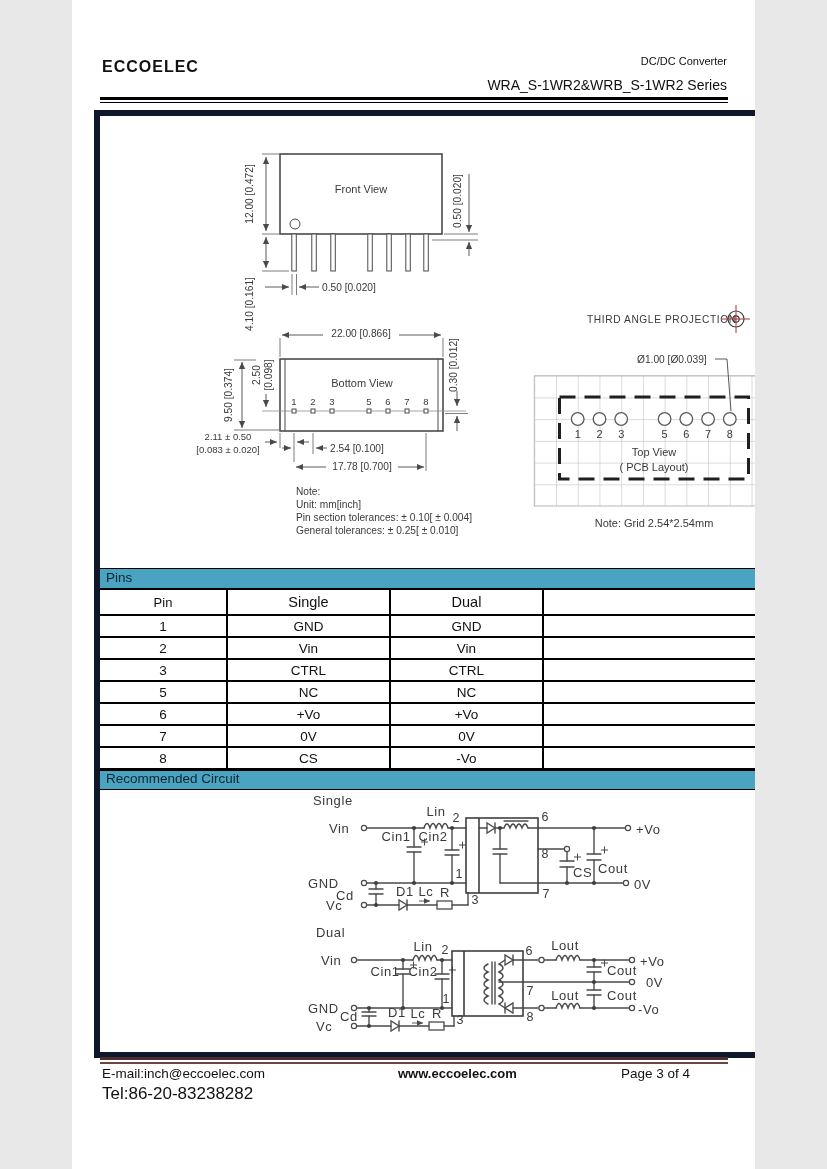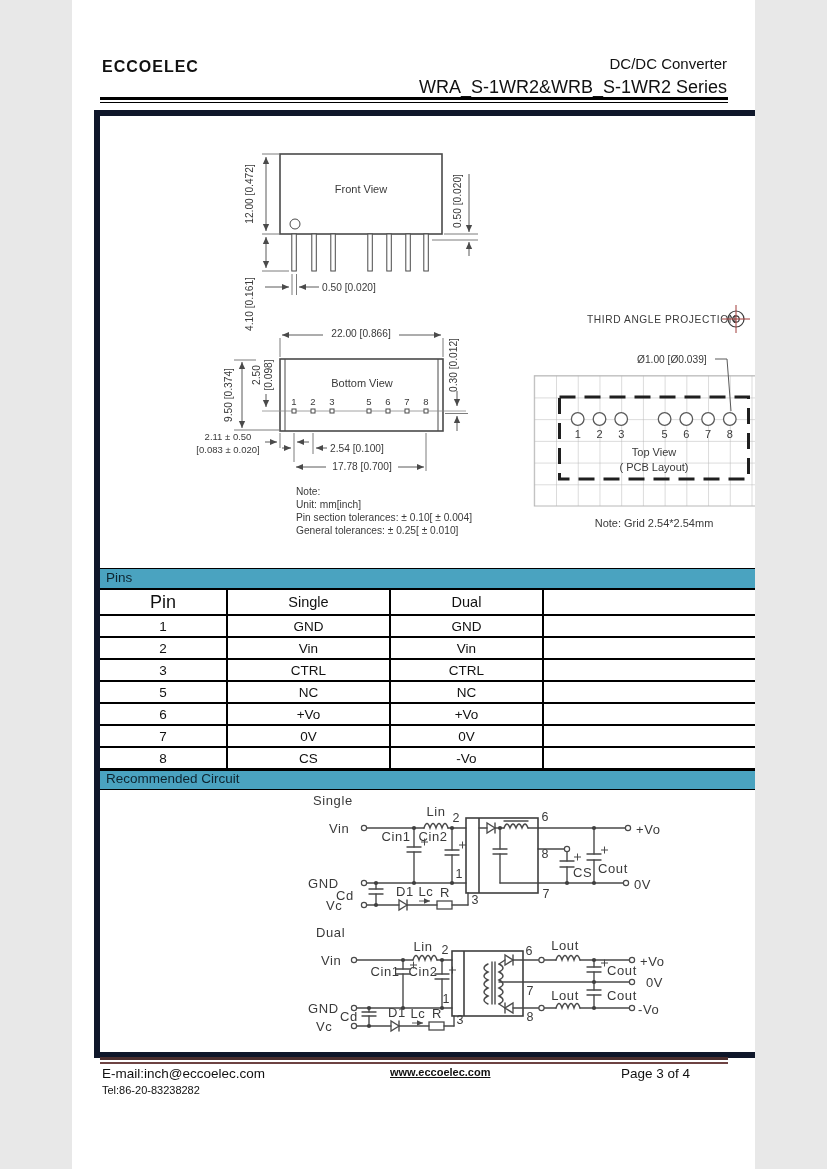--- a/index.html
+++ b/index.html
@@ -1,21 +1,21 @@
 <!DOCTYPE html>
 <html><head>
 <meta charset="utf-8">
 <style>
   html,body{margin:0;padding:0;background:#e8e8e8;}
   .page{position:relative;width:683px;height:1169px;background:#ffffff;margin:0 auto;
         font-family:"Liberation Sans", sans-serif;color:#111;overflow:hidden;}
   
   .company{position:absolute;left:30px;top:58px;font-size:16px;font-weight:bold;letter-spacing:1px;}
-  .doc-title{position:absolute;right:28px;top:55px;font-size:15px;}
-  .doc-series{position:absolute;right:28px;top:77px;font-size:18px;}
+  .doc-title{position:absolute;right:28px;top:55px;font-size:11px;}
+  .doc-series{position:absolute;right:28px;top:77px;font-size:14px;}
   .hr-thick{position:absolute;left:28px;right:27px;top:97px;height:3px;background:#000;}
   .hr-thin{position:absolute;left:28px;right:27px;top:102px;height:1px;background:#000;}
   
   .main-box{position:absolute;left:22px;top:110px;width:780px;height:936px;border:6px solid #0f172a;}
   .drawings-svg{position:absolute;left:0;top:0;width:780px;height:452px;}
   .bar{position:absolute;left:0;width:780px;height:20px;background:#4AA3C0;color:#0d2530;
        font-size:13.5px;line-height:18px;padding-left:6px;box-sizing:border-box;
        border-top:1.5px solid #000;}
   #pins-bar{top:452px;}
   #rc-bar{top:654px;border-bottom:1.5px solid #000;line-height:16px;}
@@ -23,22 +23,22 @@
        grid-template-columns:128px 163px 153px 1fr;grid-template-rows:26px repeat(7,1fr);
        border-top:2px solid #000;box-sizing:border-box;}
   .cell{border-right:2px solid #000;border-bottom:2px solid #000;display:flex;align-items:center;
        justify-content:center;font-size:13.5px;}
   .cell.last{border-right:none;}
   .circuits-svg{position:absolute;left:0;top:674px;width:780px;height:262px;}
   
   .f-rule1{position:absolute;left:28px;right:27px;top:1057px;height:3px;background:#4A2E2E;}
   .f-rule2{position:absolute;left:28px;right:27px;top:1062px;height:1.5px;background:#6e4343;}
   .f-email{position:absolute;left:30px;top:1066px;font-size:13.5px;}
-  .f-tel{position:absolute;left:30px;top:1084px;font-size:11px;}
-  .f-web{position:absolute;left:318px;top:1066px;font-size:11px;font-weight:bold;text-decoration:underline;}
+  .f-tel{position:absolute;left:30px;top:1084px;font-size:17px;}
+  .f-web{position:absolute;left:326px;top:1066px;font-size:13px;font-weight:bold;}
   .f-page{position:absolute;right:65px;top:1066px;font-size:13.5px;font-weight:normal;}
   
   svg text{font-family:"Liberation Sans", sans-serif;}
   .ol{stroke:#4a4a4a;stroke-width:1.6;fill:none;}
   .ol2{stroke:#4a4a4a;stroke-width:1;fill:#fff;}
   .thin{stroke:#8a8a8a;stroke-width:0.8;fill:none;}
   .dl{stroke:#5a5a5a;stroke-width:1;fill:none;}
   .de{stroke:#6e6e6e;stroke-width:0.9;fill:none;}
   .dt{font-size:10.2px;fill:#3a3a3a;}
   .st{font-size:9.5px;fill:#3a3a3a;}
@@ -219,21 +219,21 @@
         <polyline class="dl" points="639,355 651,355 655,407" fill="none"></polyline>
         <text class="tt mid" x="578" y="452">Top View</text>
         <text class="tt mid" x="578" y="467">( PCB Layout)</text>
         <text class="tt mid" x="578" y="523">Note: Grid 2.54*2.54mm</text>
       </g>
     </svg>
 
     <div class="bar" id="pins-bar">Pins</div>
 
     <div class="pins-table">
-      <div class="cell" style="font-size:18px;">Pin</div>
+      <div class="cell" style="font-size:13px;">Pin</div>
       <div class="cell" style="font-size:14.5px;">Single</div>
       <div class="cell" style="font-size:14.5px;">Dual</div>
       <div class="cell last"></div>
 
       <div class="cell">1</div>
       <div class="cell">GND</div>
       <div class="cell">GND</div>
       <div class="cell last"></div>
 
       <div class="cell">2</div>

